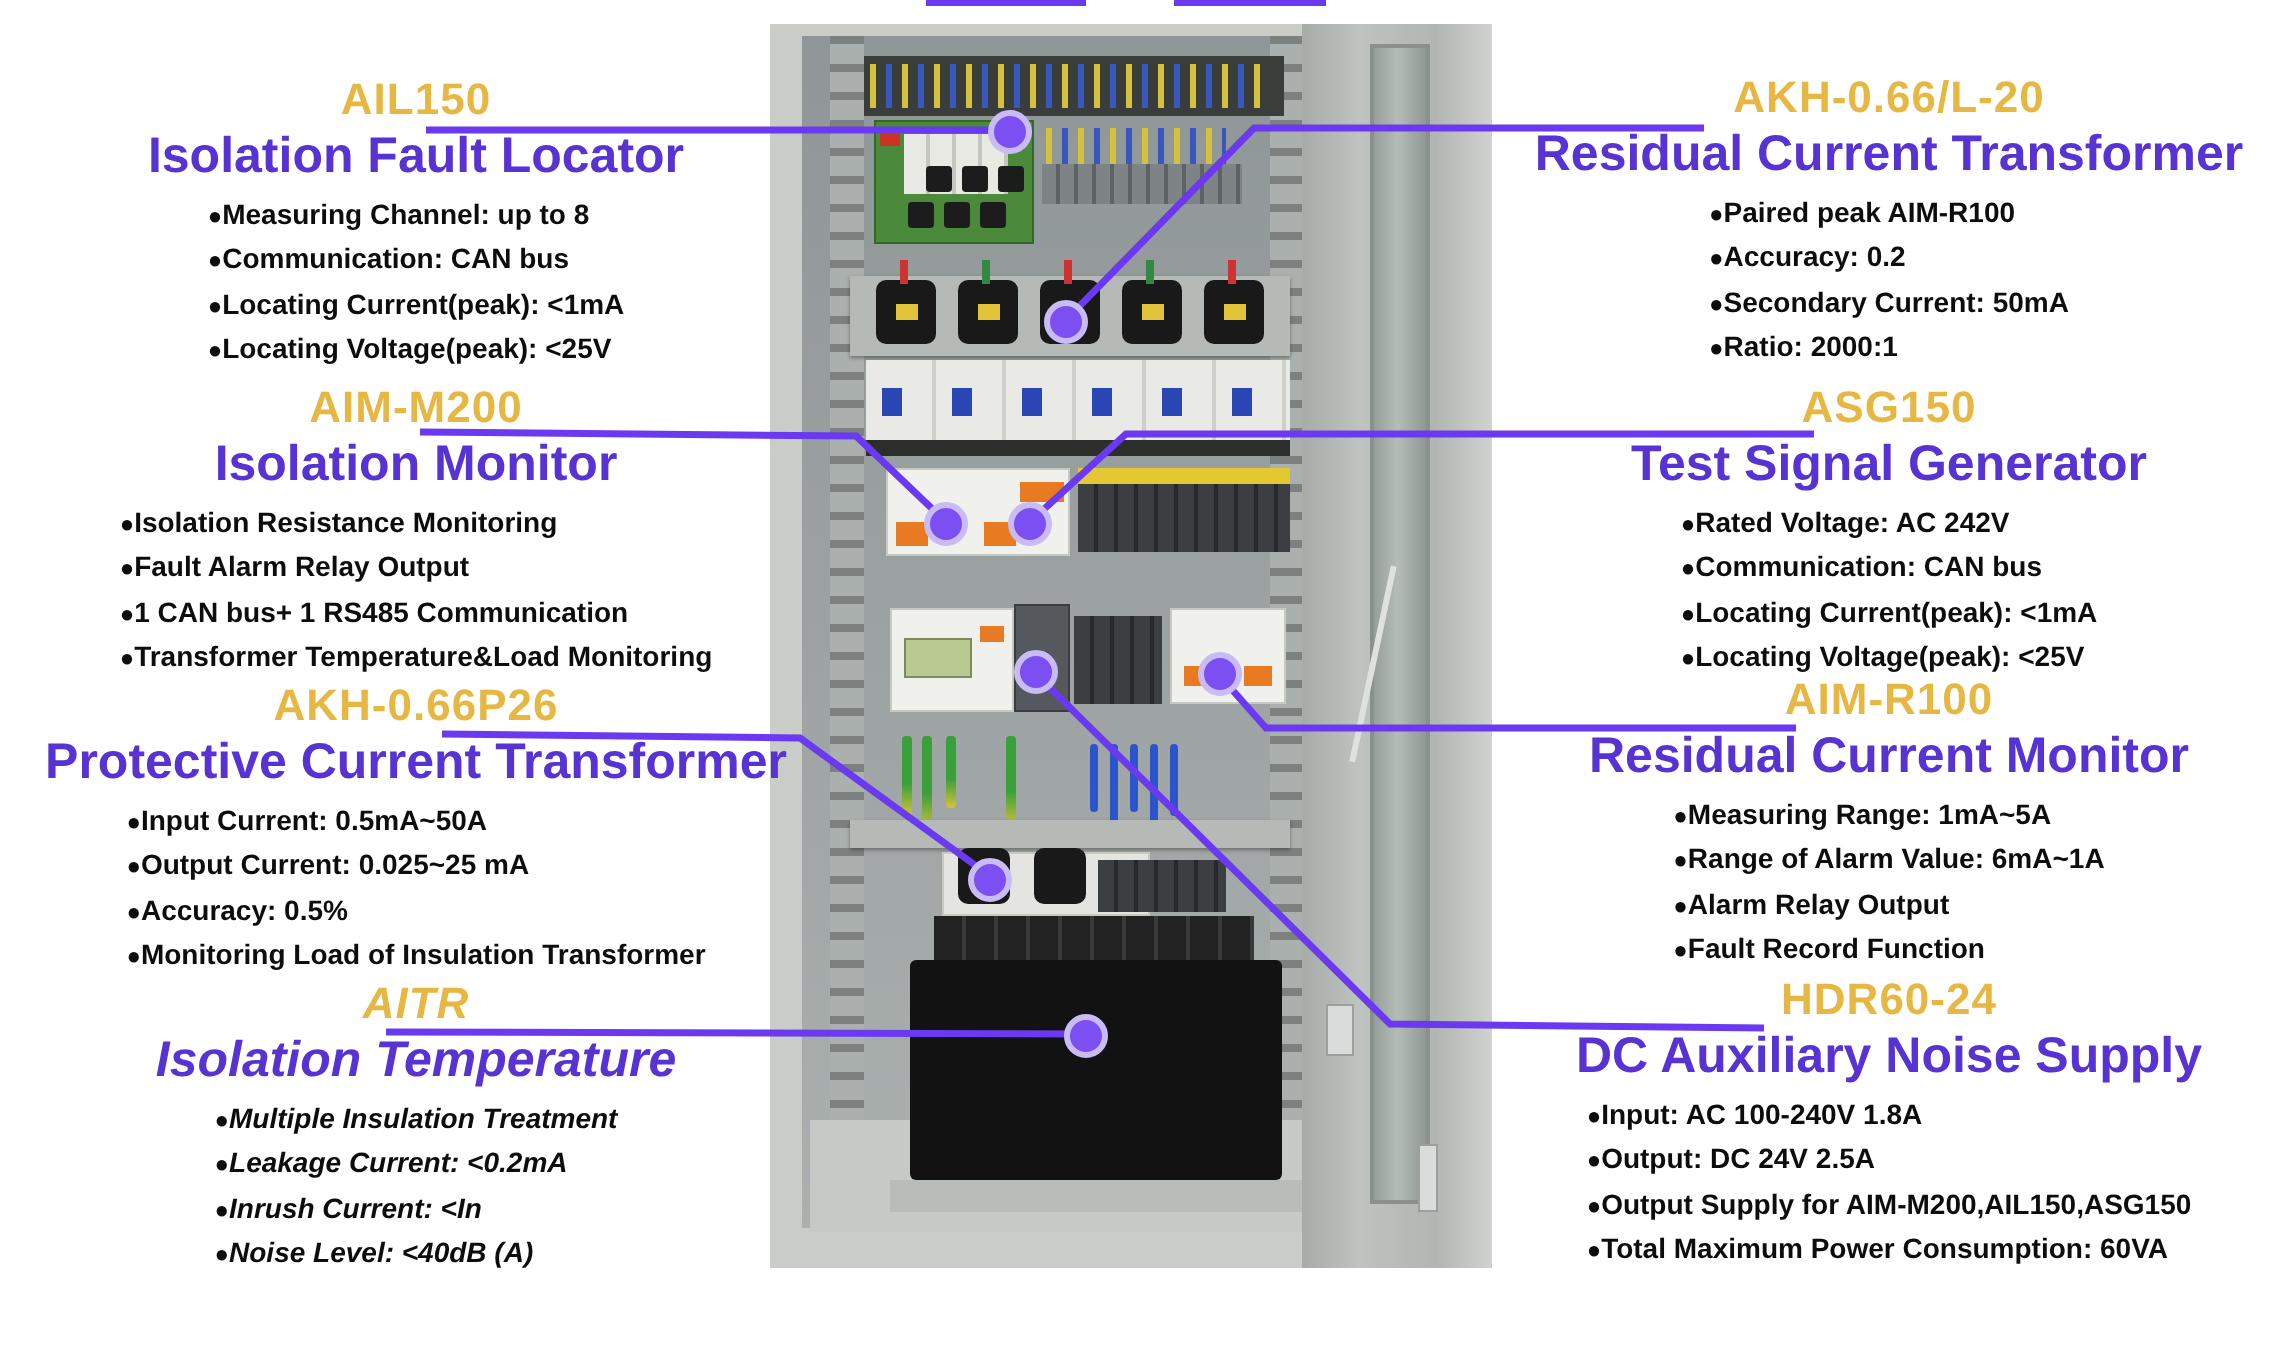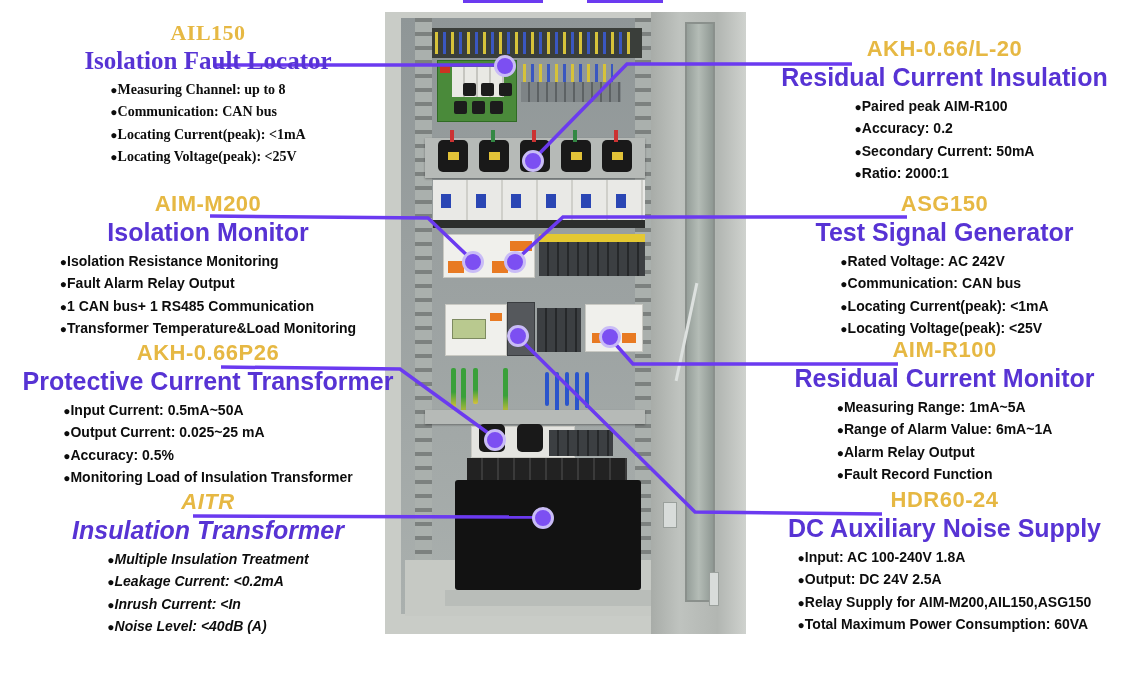--- a/index.html
+++ b/index.html
@@ -188,21 +188,21 @@
     <circle cx="473" cy="262" r="9.5"></circle>
     <circle cx="495" cy="440" r="9.5"></circle>
     <circle cx="543" cy="518" r="9.5"></circle>
     <circle cx="533" cy="161" r="9.5"></circle>
     <circle cx="515" cy="262" r="9.5"></circle>
     <circle cx="610" cy="337" r="9.5"></circle>
     <circle cx="518" cy="336" r="9.5"></circle>
   </g>
 </svg>
 
-<div class="callout col-left" style="top:20px;font-family:Liberation Serif, serif;">
+<div class="callout col-left" style="top:37px;">
   <div class="model">AIL150</div>
   <div class="title">Isolation Fault Locator</div>
   <div class="bullets">
     <div class="bullet">Measuring Channel: up to 8</div>
     <div class="bullet">Communication: CAN bus</div>
     <div class="bullet">Locating Current(peak): &lt;1mA</div>
     <div class="bullet">Locating Voltage(peak): &lt;25V</div>
   </div>
 </div>
 
@@ -223,32 +223,32 @@
   <div class="bullets">
     <div class="bullet">Input Current: 0.5mA~50A</div>
     <div class="bullet">Output Current: 0.025~25 mA</div>
     <div class="bullet">Accuracy: 0.5%</div>
     <div class="bullet">Monitoring Load of Insulation Transformer</div>
   </div>
 </div>
 
 <div class="callout col-left" style="top:489px;font-style:italic;">
   <div class="model">AITR</div>
-  <div class="title">Insulation Transformer</div>
+  <div class="title">Isolation Temperature</div>
   <div class="bullets">
     <div class="bullet">Multiple Insulation Treatment</div>
     <div class="bullet">Leakage Current: &lt;0.2mA</div>
     <div class="bullet">Inrush Current: &lt;In</div>
     <div class="bullet">Noise Level: &lt;40dB (A)</div>
   </div>
 </div>
 
 <div class="callout col-right" style="top:36px;">
   <div class="model">AKH-0.66/L-20</div>
-  <div class="title">Residual Current Insulation</div>
+  <div class="title">Residual Current Transformer</div>
   <div class="bullets">
     <div class="bullet">Paired peak AIM-R100</div>
     <div class="bullet">Accuracy: 0.2</div>
     <div class="bullet">Secondary Current: 50mA</div>
     <div class="bullet">Ratio: 2000:1</div>
   </div>
 </div>
 
 <div class="callout col-right" style="top:191px;">
   <div class="model">ASG150</div>
@@ -271,16 +271,16 @@
     <div class="bullet">Fault Record Function</div>
   </div>
 </div>
 
 <div class="callout col-right" style="top:487px;">
   <div class="model">HDR60-24</div>
   <div class="title">DC Auxiliary Noise Supply</div>
   <div class="bullets">
     <div class="bullet">Input: AC 100-240V 1.8A</div>
     <div class="bullet">Output: DC 24V 2.5A</div>
-    <div class="bullet">Relay Supply for AIM-M200,AIL150,ASG150</div>
+    <div class="bullet">Output Supply for AIM-M200,AIL150,ASG150</div>
     <div class="bullet">Total Maximum Power Consumption: 60VA</div>
   </div>
 </div>
 
 </body></html>

